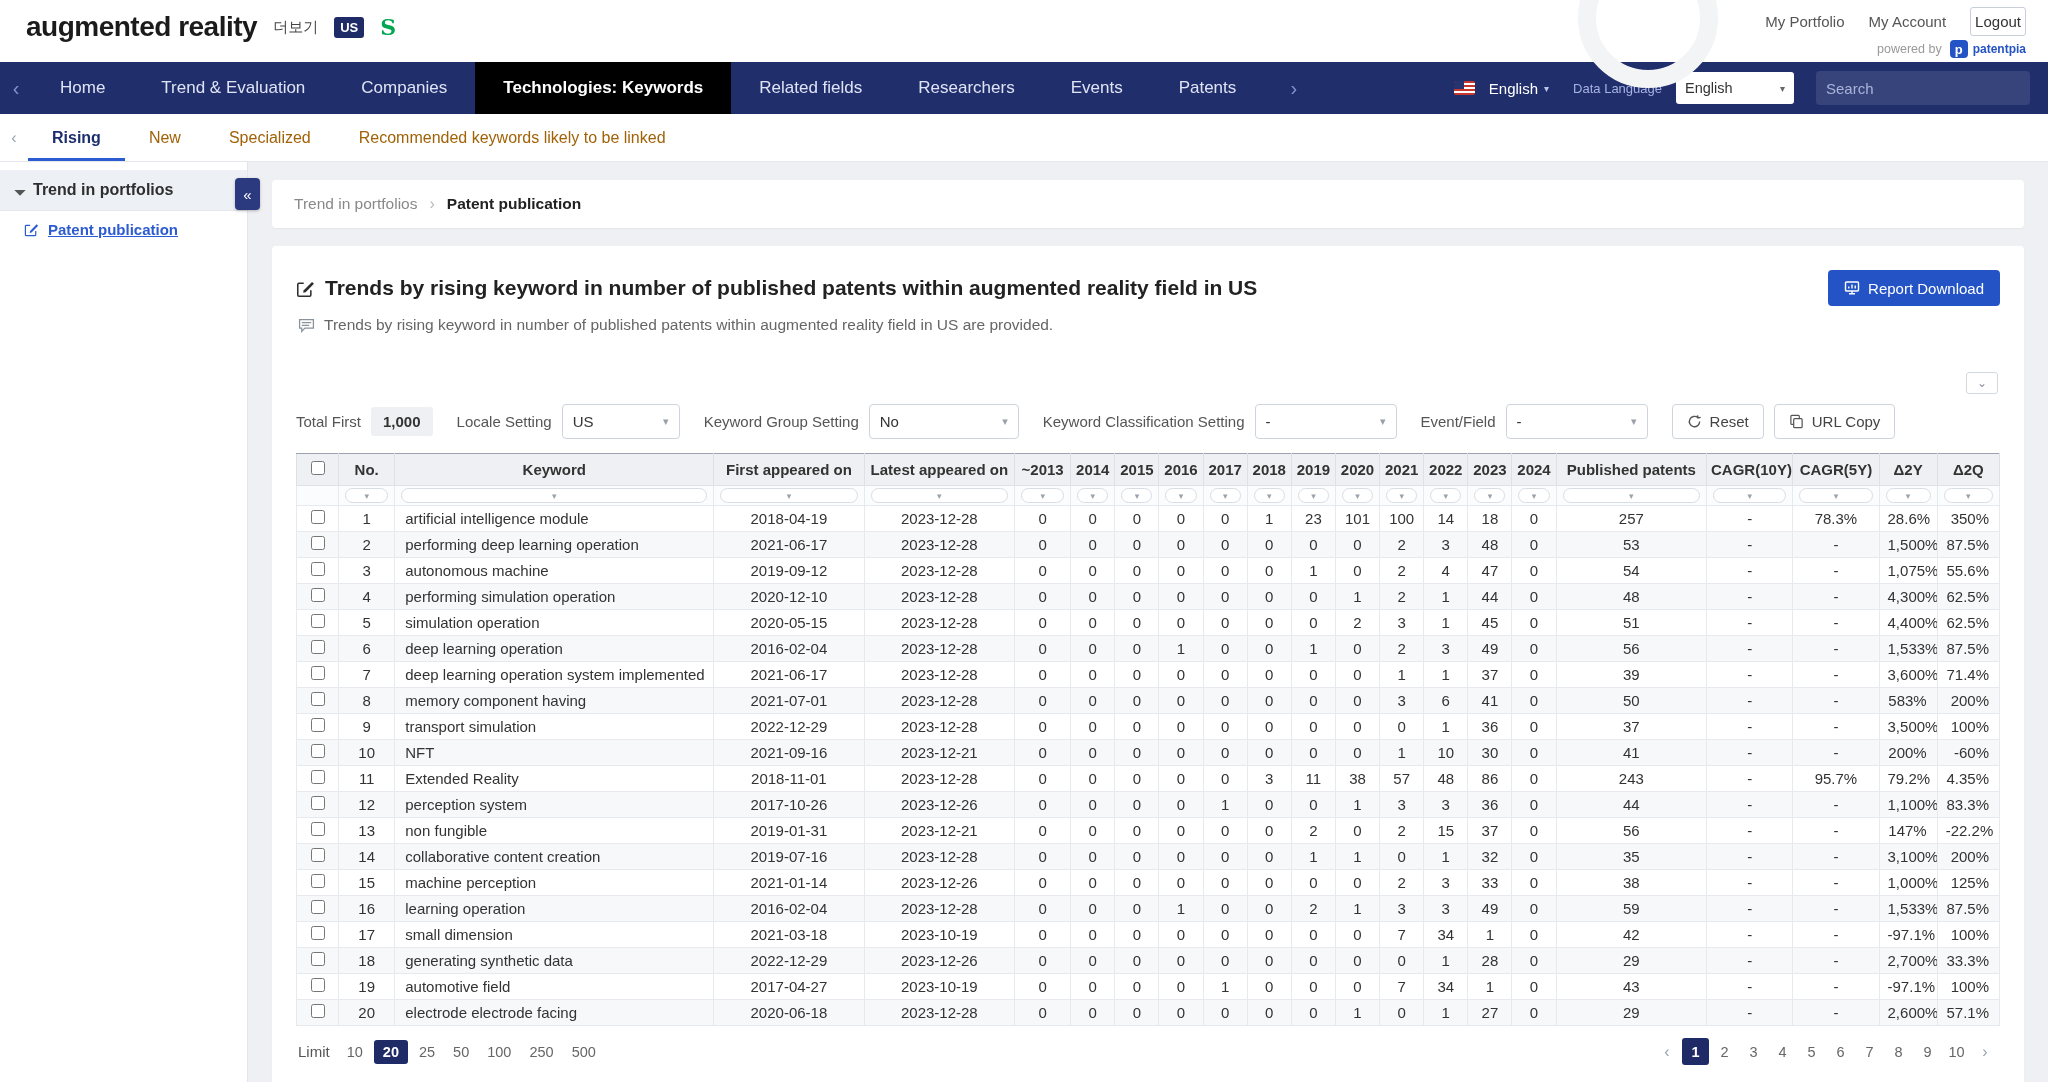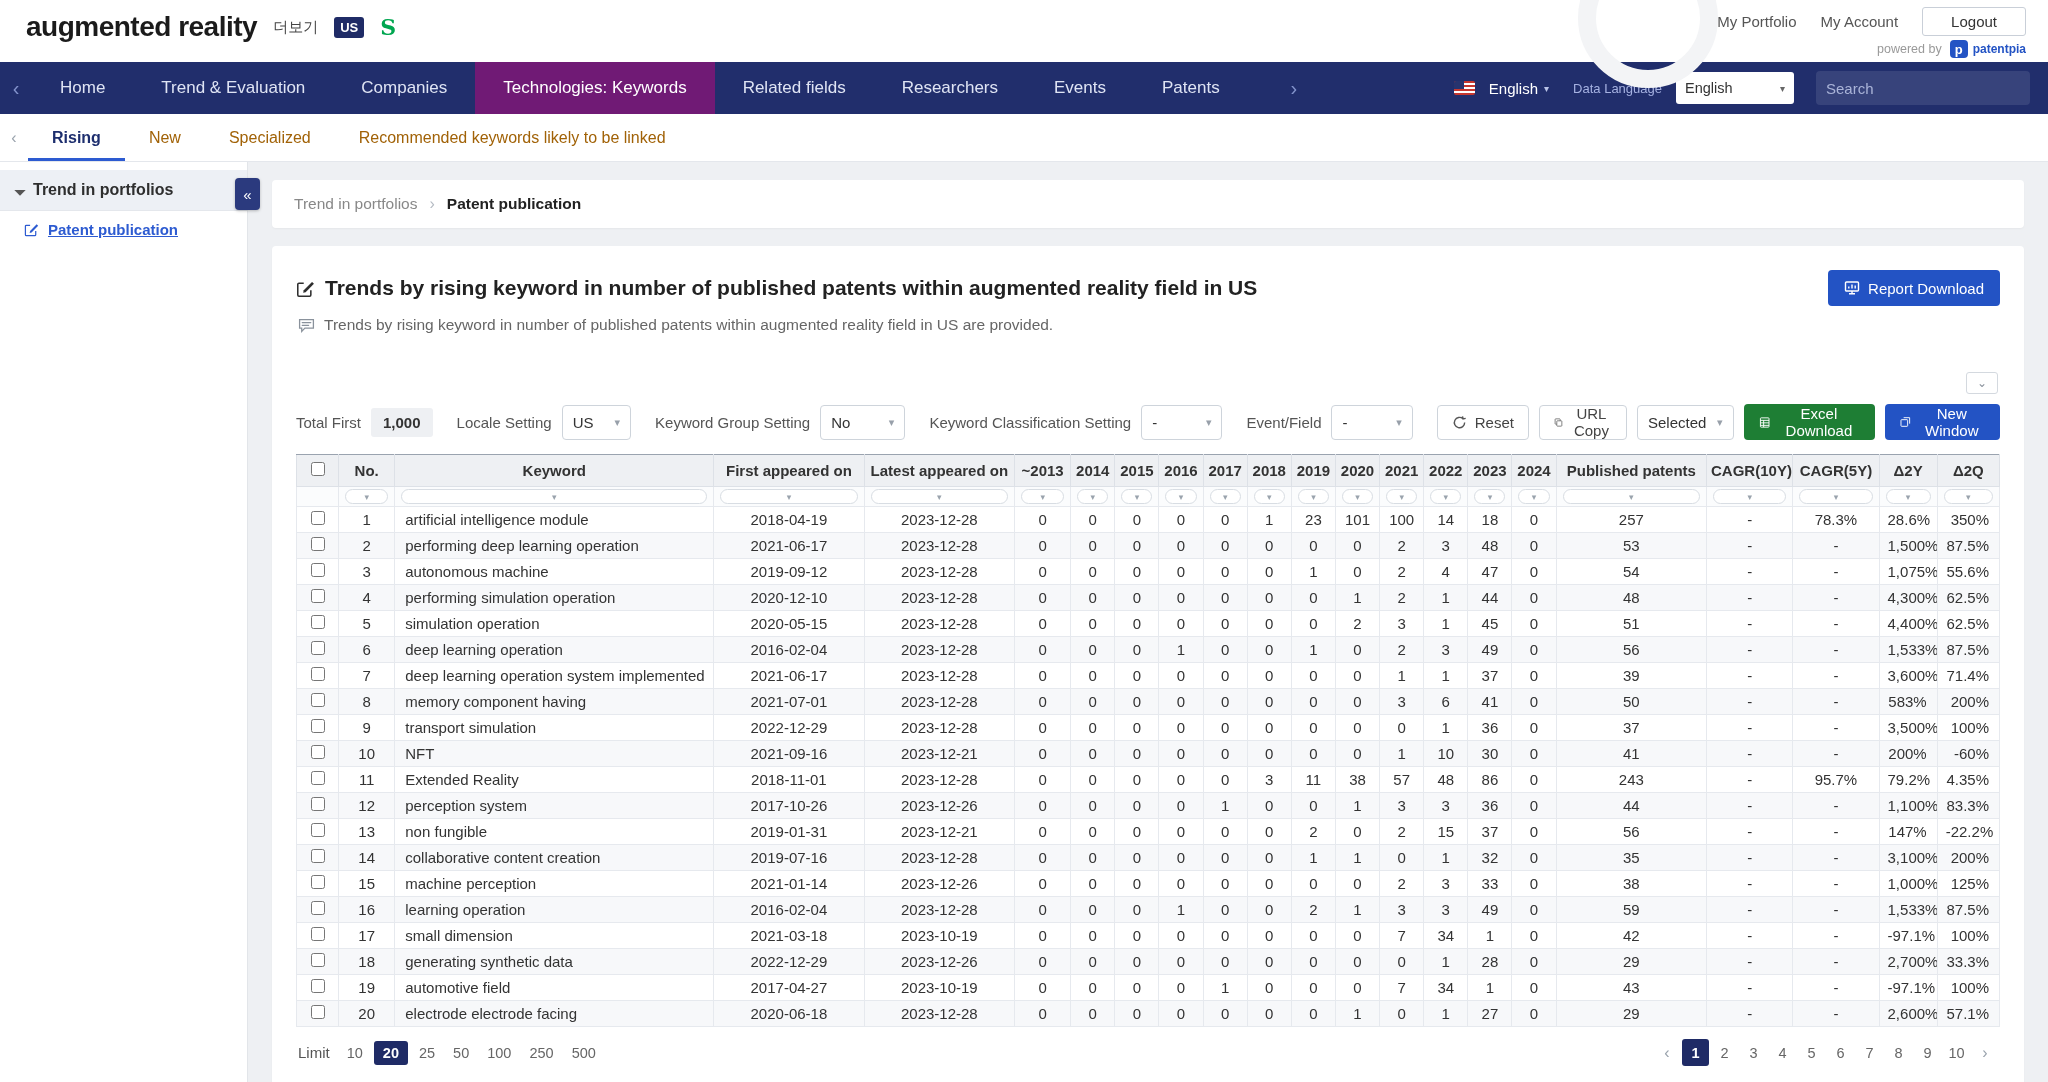--- a/index.html
+++ b/index.html
@@ -9,33 +9,33 @@
   
   .top-header { position:relative; height:62px; background:#fff; z-index:20; }
   .watermark { position:absolute; right:330px; top:-52px; width:140px; height:140px; border-radius:50%; border:18px solid #f3f4f6; }
   .th-left { position:absolute; left:26px; top:11px; display:flex; align-items:center; gap:16px; z-index:2; }
   .app-title { font-size:28px; font-weight:bold; color:#1b1b1b; letter-spacing:-0.5px; }
   .more-link { font-size:15px; color:#444; cursor:pointer; }
   .us-badge { background:#1f2b66; color:#fff; font-size:13px; font-weight:bold; padding:3px 6px; border-radius:3px; }
   .s-badge { color:#00a650; font-size:22px; font-weight:bold; font-family:"DejaVu Serif", serif; }
   .th-right { position:absolute; right:22px; top:7px; display:flex; align-items:center; gap:24px; z-index:2; }
   .th-link { font-size:15px; color:#555; cursor:pointer; }
-  .logout-btn { font-size:15px; color:#333; background:#fff; border:1px solid #c9cfd8; border-radius:3px; padding:5px 28px; }
+  .logout-btn { font-size:15px; color:#333; background:#fff; border:1px solid #c9cfd8; border-radius:3px; padding:5px 4px; }
   .powered { position:absolute; right:22px; top:40px; display:flex; align-items:center; gap:8px; z-index:2; }
   .powered-label { font-size:12.5px; color:#999; }
   .brand-logo { display:flex; align-items:center; gap:5px; cursor:pointer; }
   .brand-p { width:18px; height:18px; background:#2353c4; color:#fff; border-radius:4px; font-size:13px; font-weight:bold; display:flex; align-items:center; justify-content:center; }
   .brand-name { font-size:12px; font-weight:bold; color:#2353c4; }
 
   
   .main-nav { height:52px; background:#212e6c; display:flex; align-items:stretch; color:#fff; position:relative; z-index:10; }
   .nav-arrow { width:32px; display:flex; align-items:center; justify-content:center; color:#8494cd; font-size:20px; cursor:pointer; background:none; border:none; }
   .nav-items { display:flex; align-items:stretch; }
   .nav-item { padding:0 28px; display:flex; align-items:center; font-size:17px; color:#dfe4f4; cursor:pointer; white-space:nowrap; }
-  .nav-item.active { background:#701a75; color:#fff; font-weight:normal; }
+  .nav-item.active { background:#000000; color:#fff; font-weight:bold; }
   .nav-right { margin-left:auto; display:flex; align-items:center; gap:14px; padding-right:18px; }
   .nav-right .nav-arrow { margin-right:130px; }
   .flag { position:relative; width:21px; height:14px; border-radius:2px; overflow:hidden;
           background:repeating-linear-gradient(180deg,#c6362f 0 2px,#fff 2px 4px); flex:none; }
   .flag::after { content:""; position:absolute; left:0; top:0; width:10px; height:8px; background:#27336e; }
   .nav-lang { display:flex; align-items:center; gap:6px; font-size:15px; color:#fff; cursor:pointer; }
   .caret-w { font-size:10px; color:#b9c3e8; }
   .dl-label { font-size:13px; color:#a6b2e2; margin-left:10px; white-space:nowrap; }
   .dl-select { width:118px; height:32px; background:#fff; border-radius:3px; display:flex; align-items:center; justify-content:space-between; padding:0 9px; font-size:14.5px; color:#333; cursor:pointer; }
   .caret-d { font-size:10px; color:#666; }
@@ -272,39 +272,20 @@
             </svg>
           <span>Reset</span>
         </button>
         <button class="ghost-btn">
           <svg width="15" height="15" viewBox="0 0 16 16" fill="none" stroke="#555" stroke-width="1.3">
               <rect x="5" y="5" width="9" height="9.5" rx="1"></rect>
               <path d="M11 5V2.5a1 1 0 0 0-1-1H3a1 1 0 0 0-1 1V10a1 1 0 0 0 1 1h2"></path>
             </svg>
           <span>URL Copy</span>
         </button>
-        <div class="controls-right">
-          <span class="select sel-selected">
-              <span>Selected</span>
-            </span>
-          <button class="excel-btn">
-            <svg width="15" height="15" viewBox="0 0 16 16" fill="none" stroke="#fff" stroke-width="1.3">
-                <rect x="2" y="1.5" width="12" height="13" rx="1"></rect>
-                <path d="M2 5h12M2 8.5h12M2 12h12M6.5 5v9.5"></path>
-              </svg>
-            <span>Excel Download</span>
-          </button>
-          <button class="newwin-btn">
-            <svg width="14" height="14" viewBox="0 0 16 16" fill="none" stroke="#fff" stroke-width="1.4">
-                <rect x="1.5" y="4.5" width="10" height="10" rx="1"></rect>
-                <path d="M5.5 1.5h9v9"></path>
-              </svg>
-            <span>New Window</span>
-          </button>
-        </div>
       </div>
 
       <table class="data-table">
         <colgroup id="colGroup">
             <col style="width: 42px;">
             <col style="width: 56px;">
             <col style="width: 318px;">
             <col style="width: 150px;">
             <col style="width: 150px;">
             <col style="width: 56px;">

